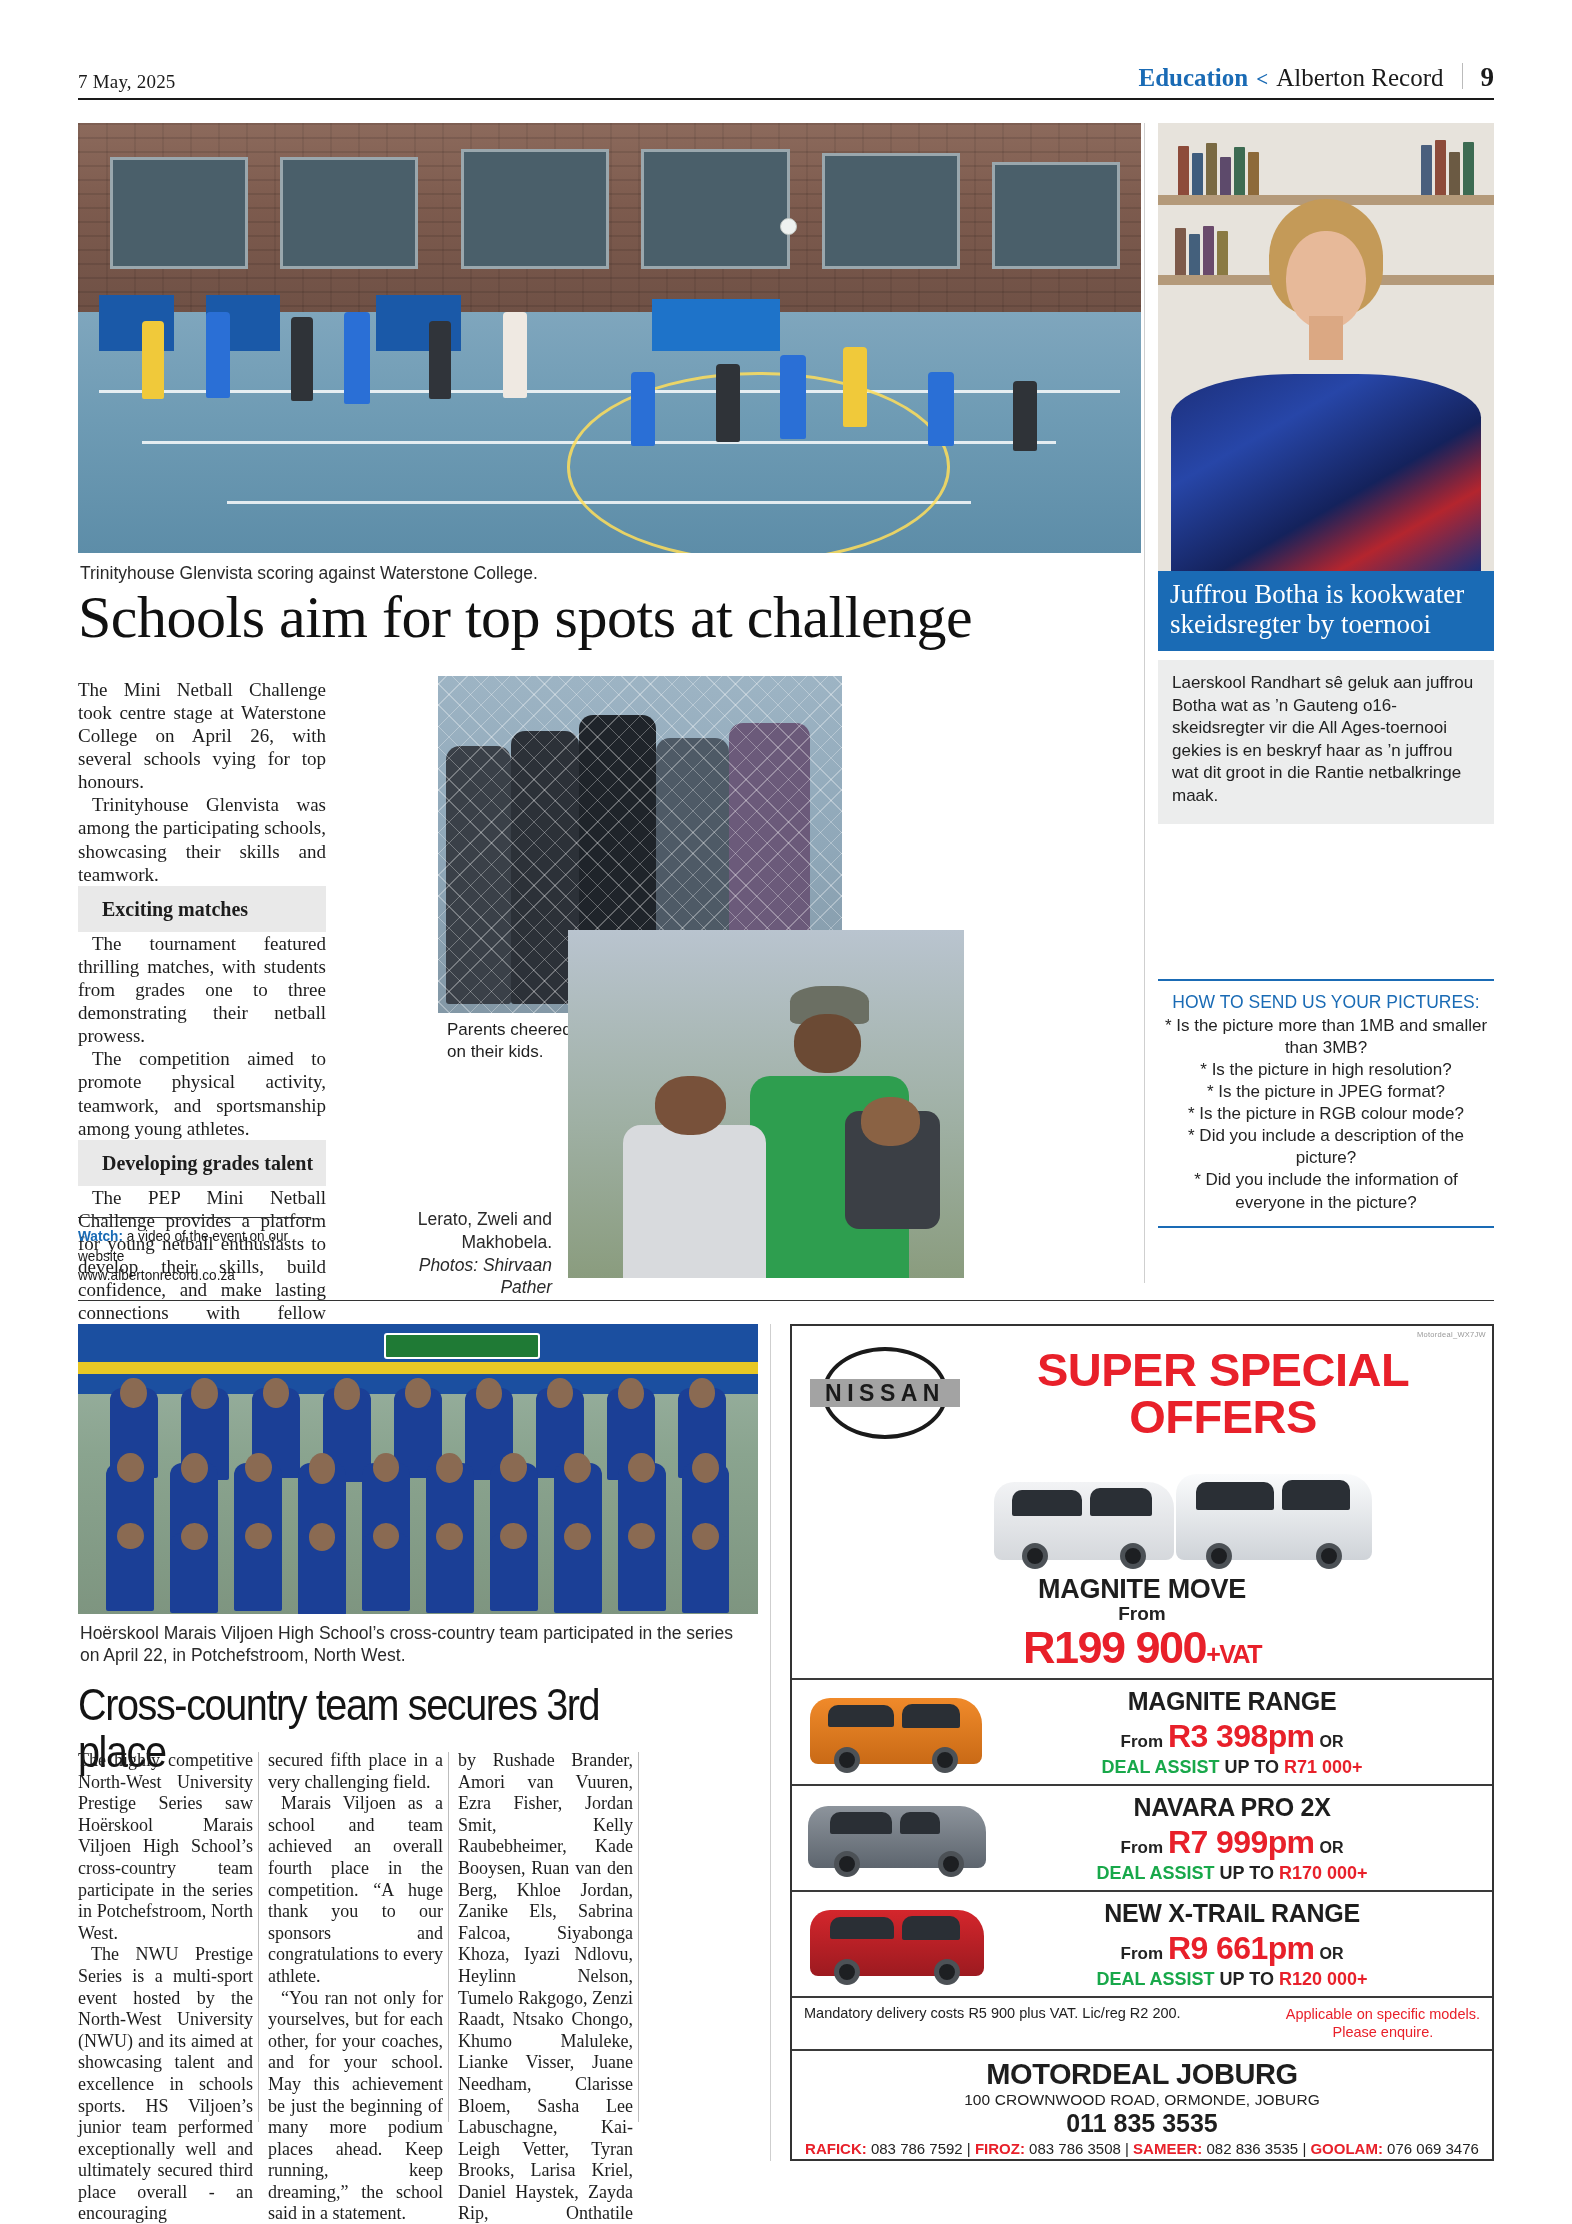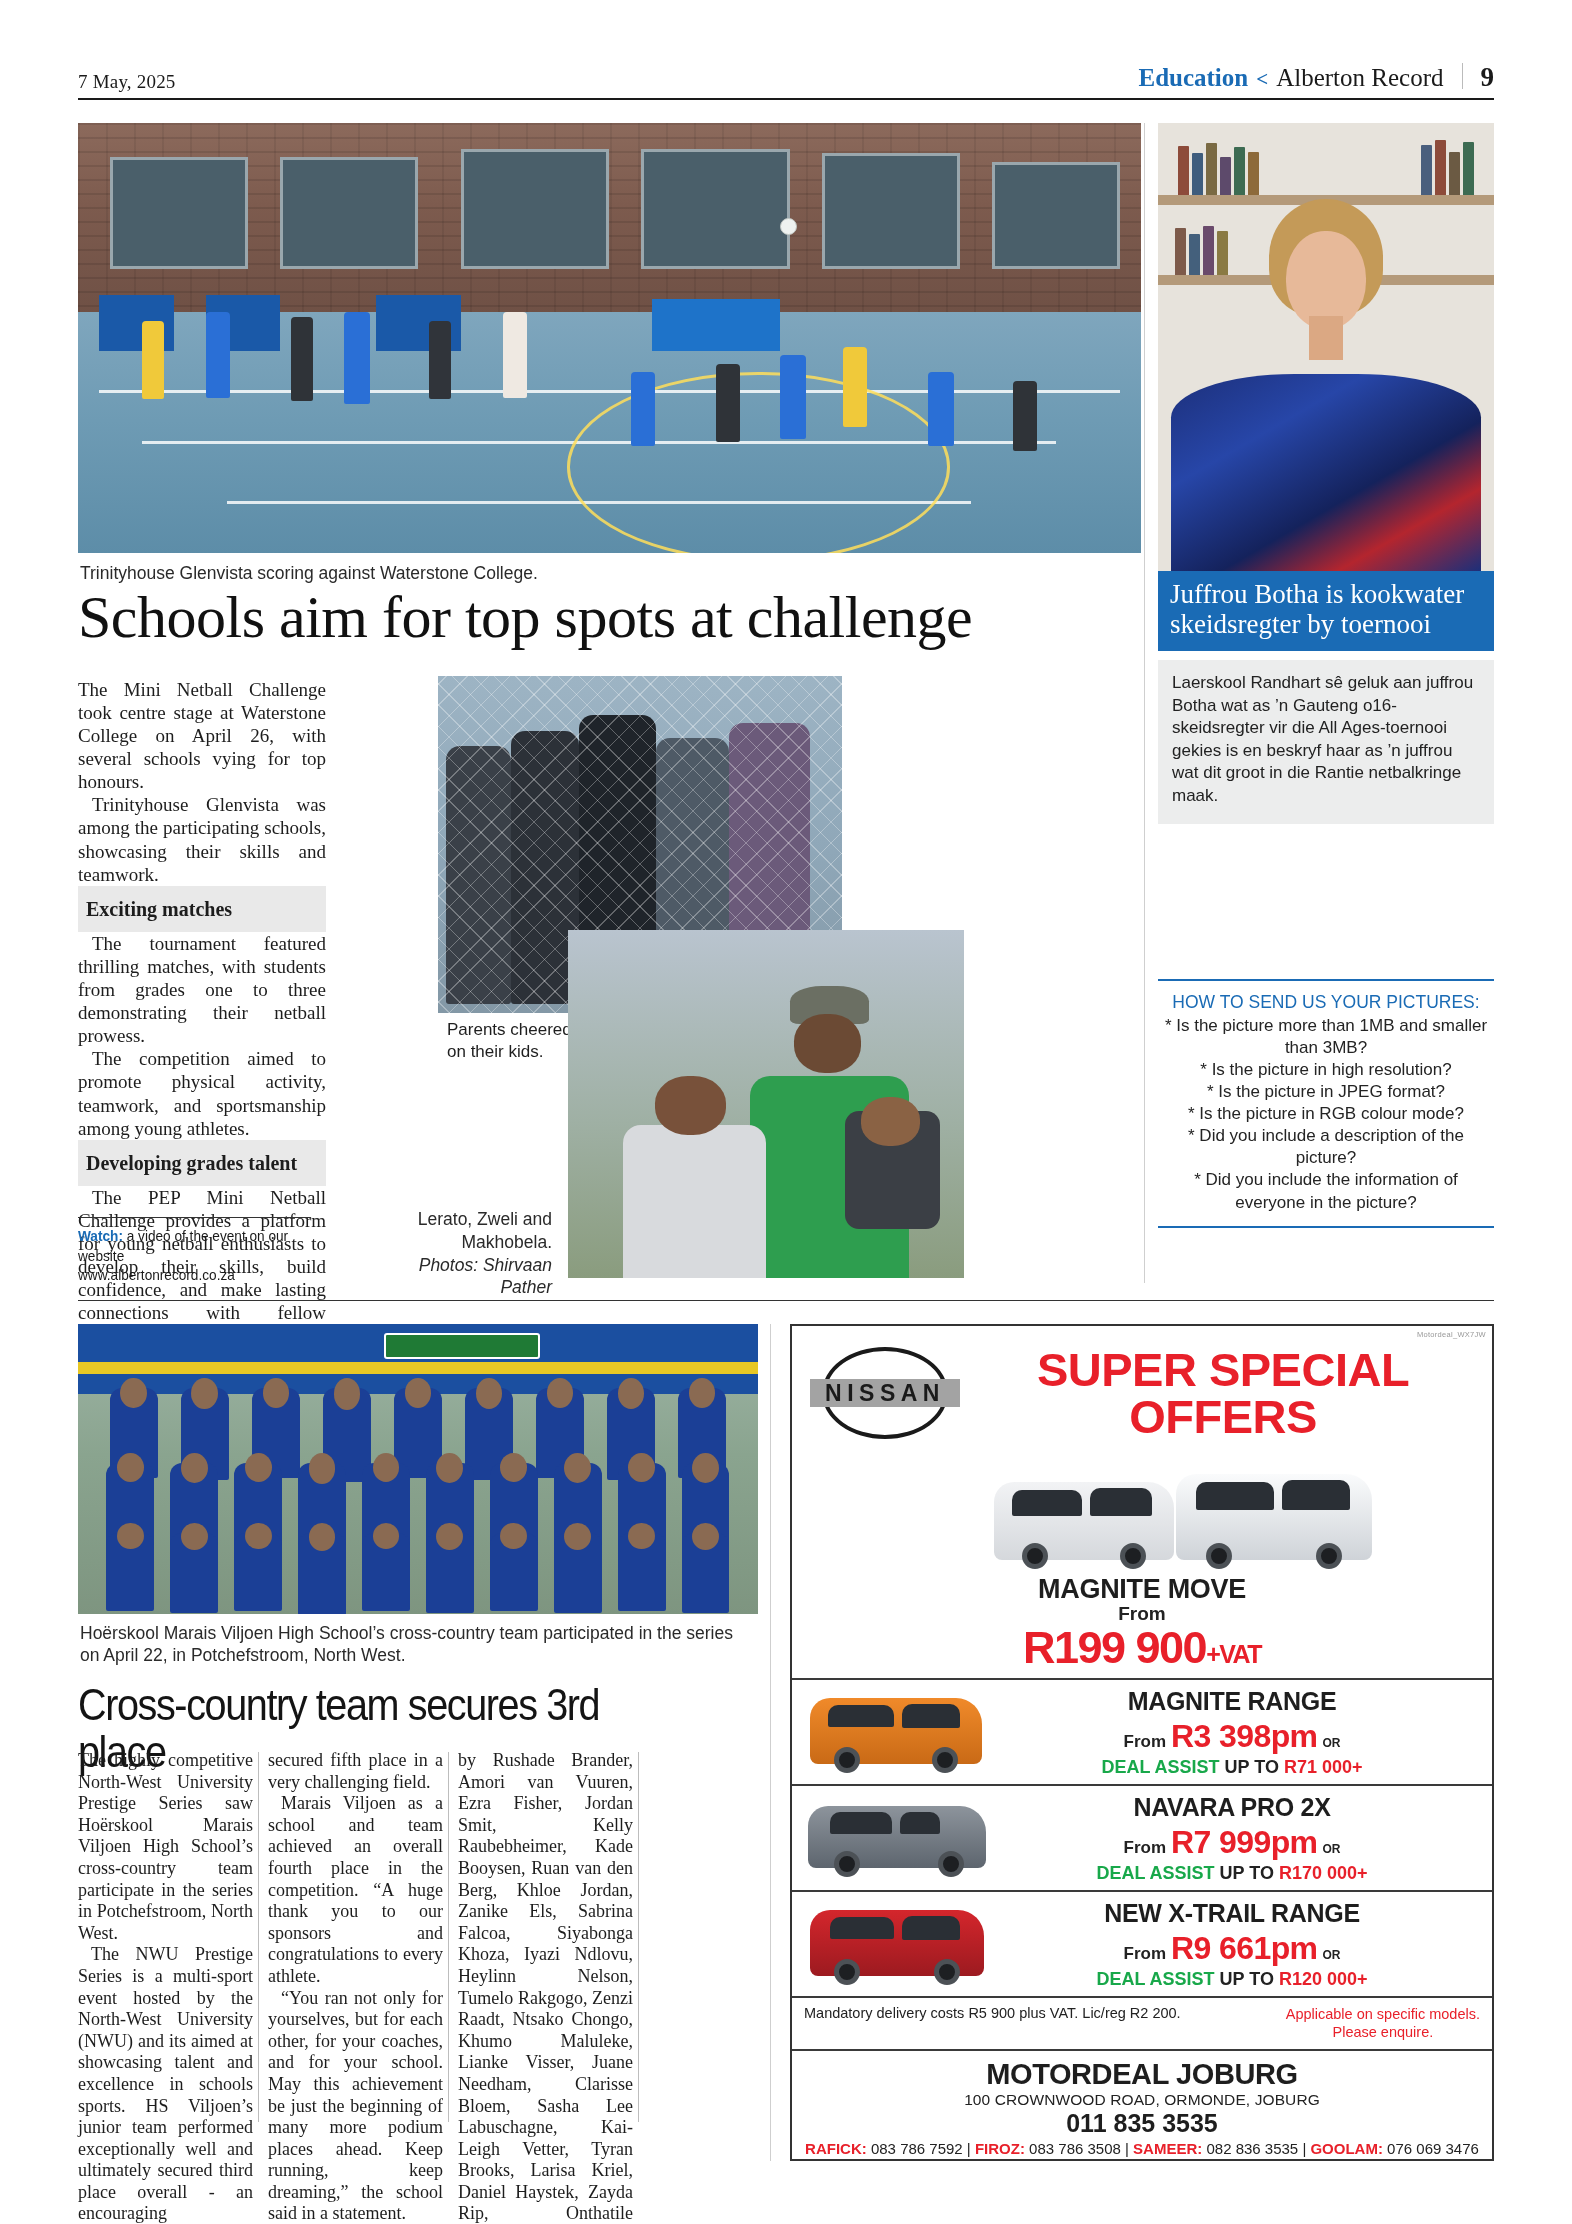--- a/index.html
+++ b/index.html
@@ -130,21 +130,21 @@
     position:absolute; font-family:"Liberation Serif", serif; font-size:19px;
     line-height: 1.215; text-align: justify; color:#1d1d1d;
   }
   .col p { text-indent: 14px; margin:0; }
   .col p.first { text-indent: 0; }
 
   #art1-col1 { left: 78px; top: 678px; width: 248px; }
 
   .subhead {
     background:#e9e9e9; font-family:"Liberation Serif", serif; font-weight:bold;
-    font-size: 20px; padding: 11px 0 11px 8px; margin: 13px 0 11px 0; text-indent:0 !important;
+    font-size: 20px; padding: 11px 0 11px 24px; margin: 13px 0 11px 0; text-indent:0 !important;
   }
 
   .watch-box {
     position:absolute; left:78px; top:1217px; width:248px;
     border-top:1.5px solid #333; padding-top:9px;
     font-family:"Liberation Sans", sans-serif; font-size:14.5px; line-height:1.35; color:#1a1a1a;
     transform: scaleX(.94); transform-origin: left top;
   }
   .watch-box b { color:#1a6bb5; }
 
@@ -208,21 +208,21 @@
     background:#1d1f22; border:5px solid #4c5156; }
 
   #ad .rowitem { border-top:2px solid #3a3a3a; display:flex; align-items:center;
                  padding:6px 12px; position:relative; }
   #ad .rowcar { width:188px; height:92px; position:relative; flex:0 0 auto; }
   #ad .rowtext { flex:1; text-align:center; padding-right:8px; }
   #ad .model { font-weight:bold; font-size:25px; color:#1e1e1e; letter-spacing:-.3px; }
   #ad .priceline { font-size:18px; font-weight:bold; color:#222; margin-top:2px; }
   #ad .priceline .from { font-size:17px; }
   #ad .priceline .big { color:#e8202a; font-size:32px; letter-spacing:-.6px; }
-  #ad .priceline .or { font-size:12px; }
+  #ad .priceline .or { font-size:16px; }
   #ad .assist { font-size:18px; font-weight:bold; margin-top:2px; color:#222; }
   #ad .assist .g { color:#18a84a; }
   #ad .assist .r { color:#e8202a; }
 
   #ad .magnite-move-block { text-align:center; padding:0 10px 8px 10px; }
   #ad .magnite-move-block .model { font-size:27px; }
   #ad .magnite-move-block .from2 { font-size:19px; font-weight:bold; color:#222; margin-top:-2px;}
   #ad .magnite-move-block .mainprice { color:#e8202a; font-weight:bold; font-size:45px; letter-spacing:-1.5px; line-height:1; }
   #ad .magnite-move-block .mainprice small { font-size:25px; }
 

